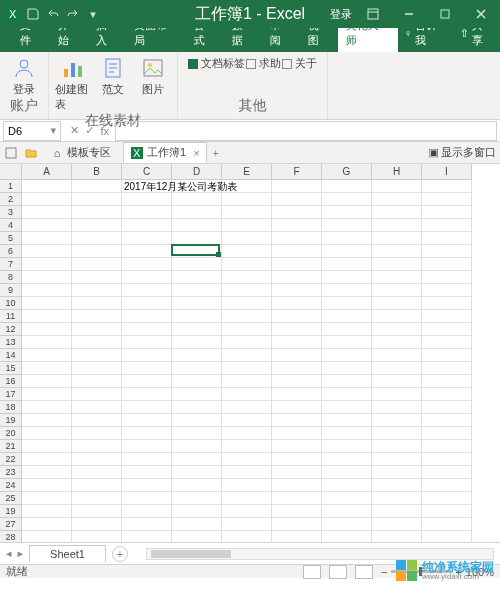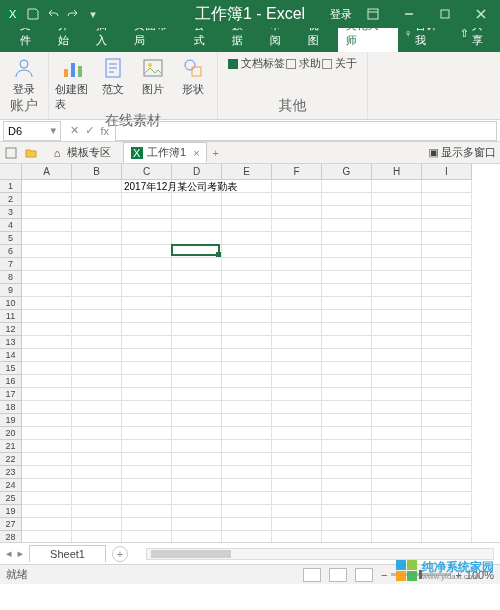--- a/index.html
+++ b/index.html
@@ -43,21 +43,21 @@
 .cr{display:flex}
 .cell{width:50px;height:13px;border-right:1px solid #e0e0e0;border-bottom:1px solid #e0e0e0;font-size:10px;padding:0 2px;overflow:visible;white-space:nowrap}
 .sel{position:absolute;border:2px solid #217346;pointer-events:none}
 .sel-handle{position:absolute;width:5px;height:5px;background:#217346;right:-3px;bottom:-3px}
 .sheet-tabs{height:22px;background:#fff;border-top:1px solid #d4d4d4;display:flex;align-items:center;padding:0 6px;gap:6px;font-size:10px;color:#444}
 .sheet-tabs .nav{color:#888}
 .sheet-tabs .st{padding:2px 20px;border:1px solid #ccc;border-bottom:none;background:#fff}
 .sheet-tabs .plus{width:16px;height:16px;border:1px solid #ccc;border-radius:50%;display:flex;align-items:center;justify-content:center;color:#888}
 .sheet-tabs .hscroll{flex:1;height:12px;border:1px solid #ddd;margin-left:12px;position:relative;background:#f5f5f5}
 .sheet-tabs .hscroll .thumb{position:absolute;left:4px;top:1px;width:80px;height:8px;background:#cfcfcf}
-.statusbar{height:20px;background:#f3f2f1;border-top:1px solid #d4d4d4;display:flex;align-items:center;padding:0 6px;font-size:10px;color:#555;gap:8px}
+.statusbar{height:14px;background:#f3f2f1;border-top:1px solid #d4d4d4;display:flex;align-items:center;padding:0 6px;font-size:10px;color:#555;gap:8px}
 .statusbar .spacer{flex:1}
 .viewbtn{width:18px;height:14px;border:1px solid #bbb;background:#fff}
 .zoom{display:flex;align-items:center;gap:4px}
 .zoom .track{width:60px;height:3px;background:#bbb;position:relative}
 .zoom .knob{position:absolute;left:28px;top:-3px;width:3px;height:9px;background:#666}
 .watermark{position:absolute;right:6px;bottom:28px;display:flex;align-items:center;gap:4px;opacity:.95}
 .watermark .logo{width:22px;height:22px;position:relative}
 .watermark .sq{position:absolute;width:10px;height:10px}
 .watermark .s1{background:#2aa4e0;left:0;top:0}
 .watermark .s2{background:#8cc63f;left:11px;top:0}
@@ -182,29 +182,20 @@
       </div>
       <div class="bigbtn">
         <span class="bic">
             <svg width="22" height="22">
               <rect x="2" y="3" width="18" height="16" fill="none" stroke="#888"></rect>
               <circle cx="8" cy="8" r="2" fill="#f2c94c"></circle>
               <path d="M2 17l6-6 5 5 3-3 4 4" fill="none" stroke="#7cc06b"></path>
             </svg>
           </span>
         <span>图片</span>
-      </div>
-      <div class="bigbtn">
-        <span class="bic">
-            <svg width="22" height="22">
-              <circle cx="8" cy="8" r="5" fill="none" stroke="#5b8def"></circle>
-              <rect x="10" y="10" width="9" height="9" fill="none" stroke="#f2a23a"></rect>
-            </svg>
-          </span>
-        <span>形状</span>
       </div>
     </div>
     <div class="group-label">在线素材</div>
   </div>
   <div class="group">
     <div class="small-list">
       <div>
           <span class="chk chkf"></span>
           <span>文档标签</span>
         </div>

